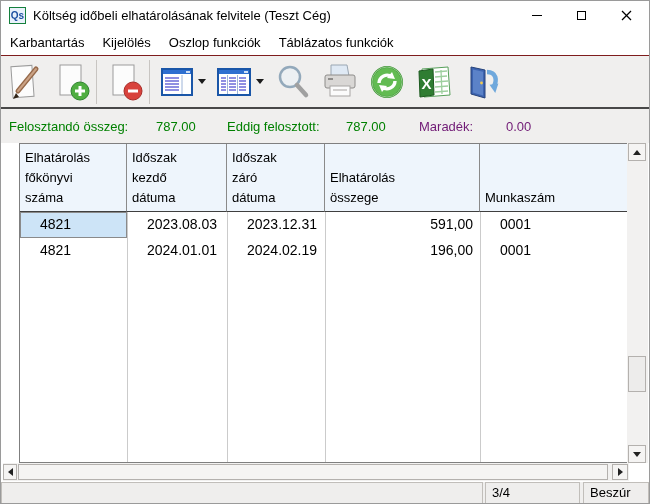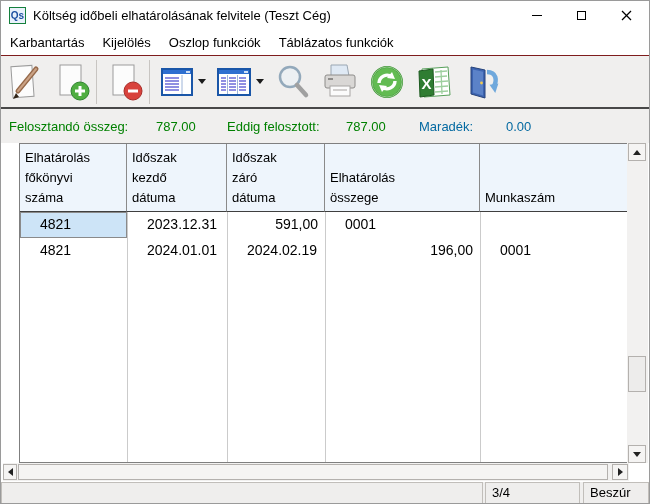--- a/index.html
+++ b/index.html
@@ -25,21 +25,21 @@
   .toolbar{position:absolute;top:55px;left:0;right:0;height:51px;background:#f0efee;
     border-bottom:2px solid #484848;display:flex;align-items:center;box-sizing:content-box;}
   .tb-btn{height:46px;display:flex;align-items:center;justify-content:center;margin-left:6px;}
   .tb-sep{width:1px;height:44px;background:#c8c5c2;margin:0 4px;}
   .dd-arrow{width:0;height:0;border-left:4px solid transparent;border-right:4px solid transparent;
     border-top:5px solid #1b1b1b;margin-left:4px;}
   
   .infobar{position:absolute;top:108px;left:0;right:0;height:34px;background:#f0efee;font-size:13px;}
   .infobar span{position:absolute;top:10px;white-space:nowrap;}
   .green{color:#008000;}
-  .navy{color:#0369a1;}
+  .navy{color:#701a75;}
   
   .tablewrap{position:absolute;top:142px;left:18px;width:626px;height:320px;background:#fff;
     border:1px solid #7f7f7f;box-sizing:border-box;overflow:hidden;}
   .thead{display:grid;grid-template-columns:107px 100px 98px 155px 164px;height:68px;}
   .th{background:#eef5fc;border-right:1px solid #8a8a8a;border-bottom:1px solid #3f3f3f;
     font-size:13px;line-height:20px;padding:3px 5px;box-sizing:border-box;white-space:pre-line;
     display:flex;flex-direction:column;justify-content:flex-end;}
   .th:last-child{border-right:none;}
   .trow{display:grid;grid-template-columns:107px 100px 98px 155px 164px;height:26px;}
   .td{font-size:14px;line-height:25px;padding:0 20px;box-sizing:border-box;overflow:hidden;white-space:nowrap;}
@@ -243,20 +243,21 @@
       <div class="th">Elhatárolás
 összege</div>
       <div class="th">Munkaszám</div>
     </div>
     <div class="vline" style="left:107px;"></div>
     <div class="vline" style="left:207px;"></div>
     <div class="vline" style="left:305px;"></div>
     <div class="vline" style="left:460px;"></div>
     <div class="trow">
       <div class="td selected">4821</div>
+      <div class="td">2023.08.03</div>
       <div class="td">2023.12.31</div>
       <div class="td num">591,00</div>
       <div class="td">0001</div>
     </div>
     <div class="trow">
       <div class="td">4821</div>
       <div class="td">2024.01.01</div>
       <div class="td">2024.02.19</div>
       <div class="td num">196,00</div>
       <div class="td">0001</div>

